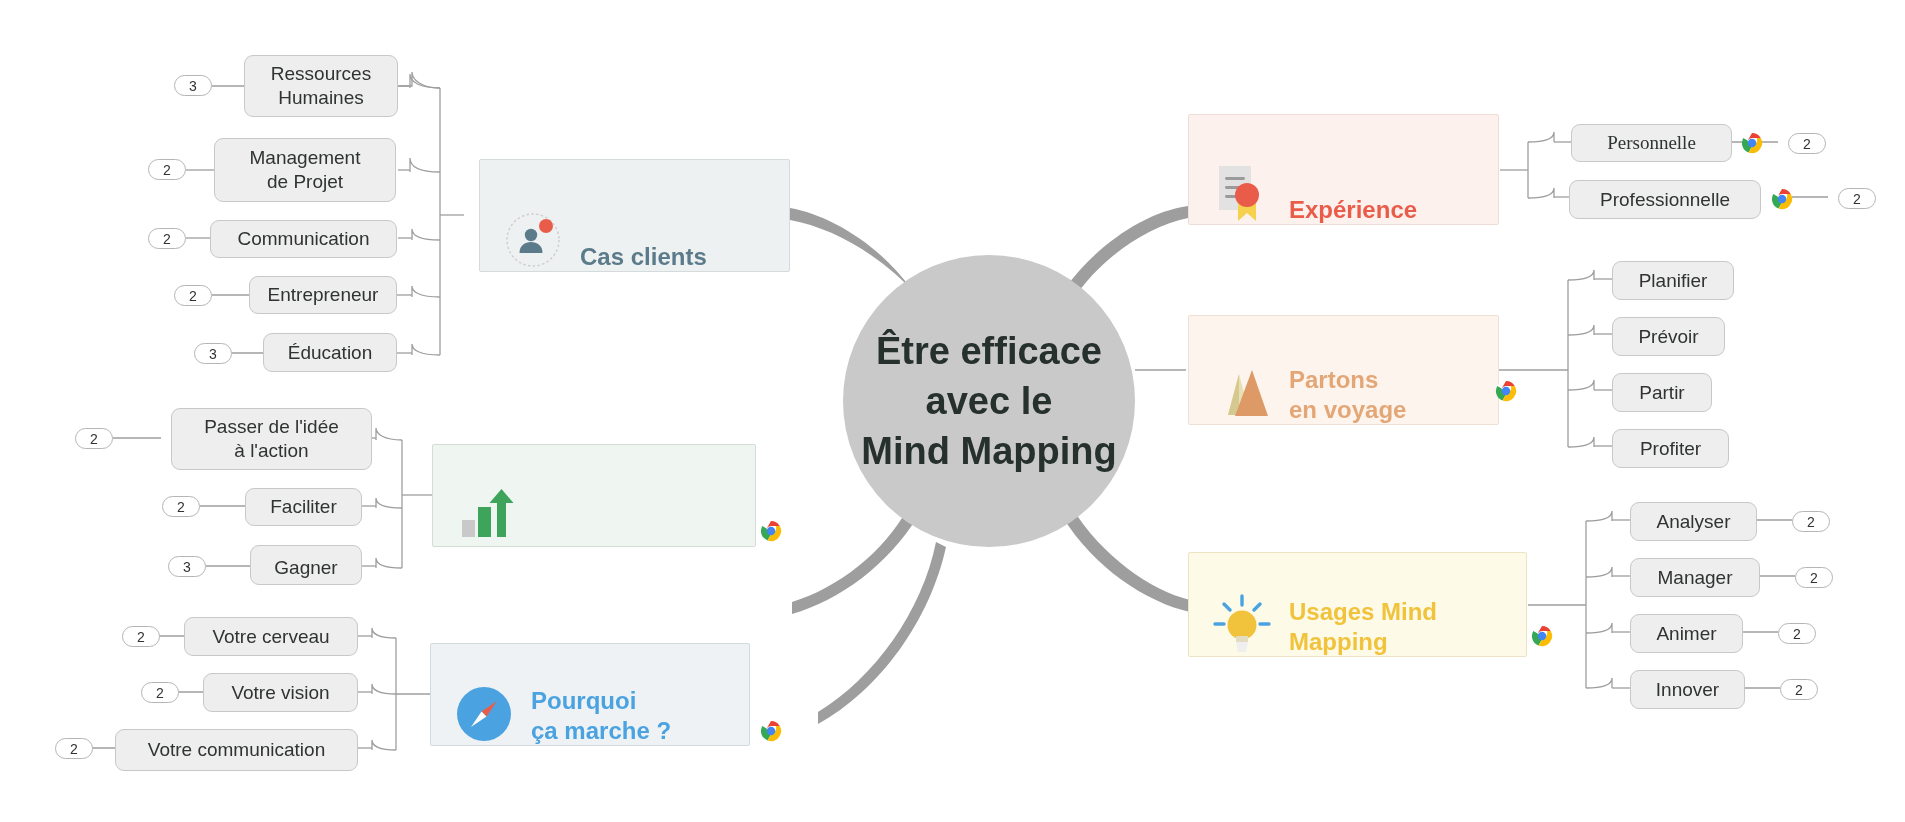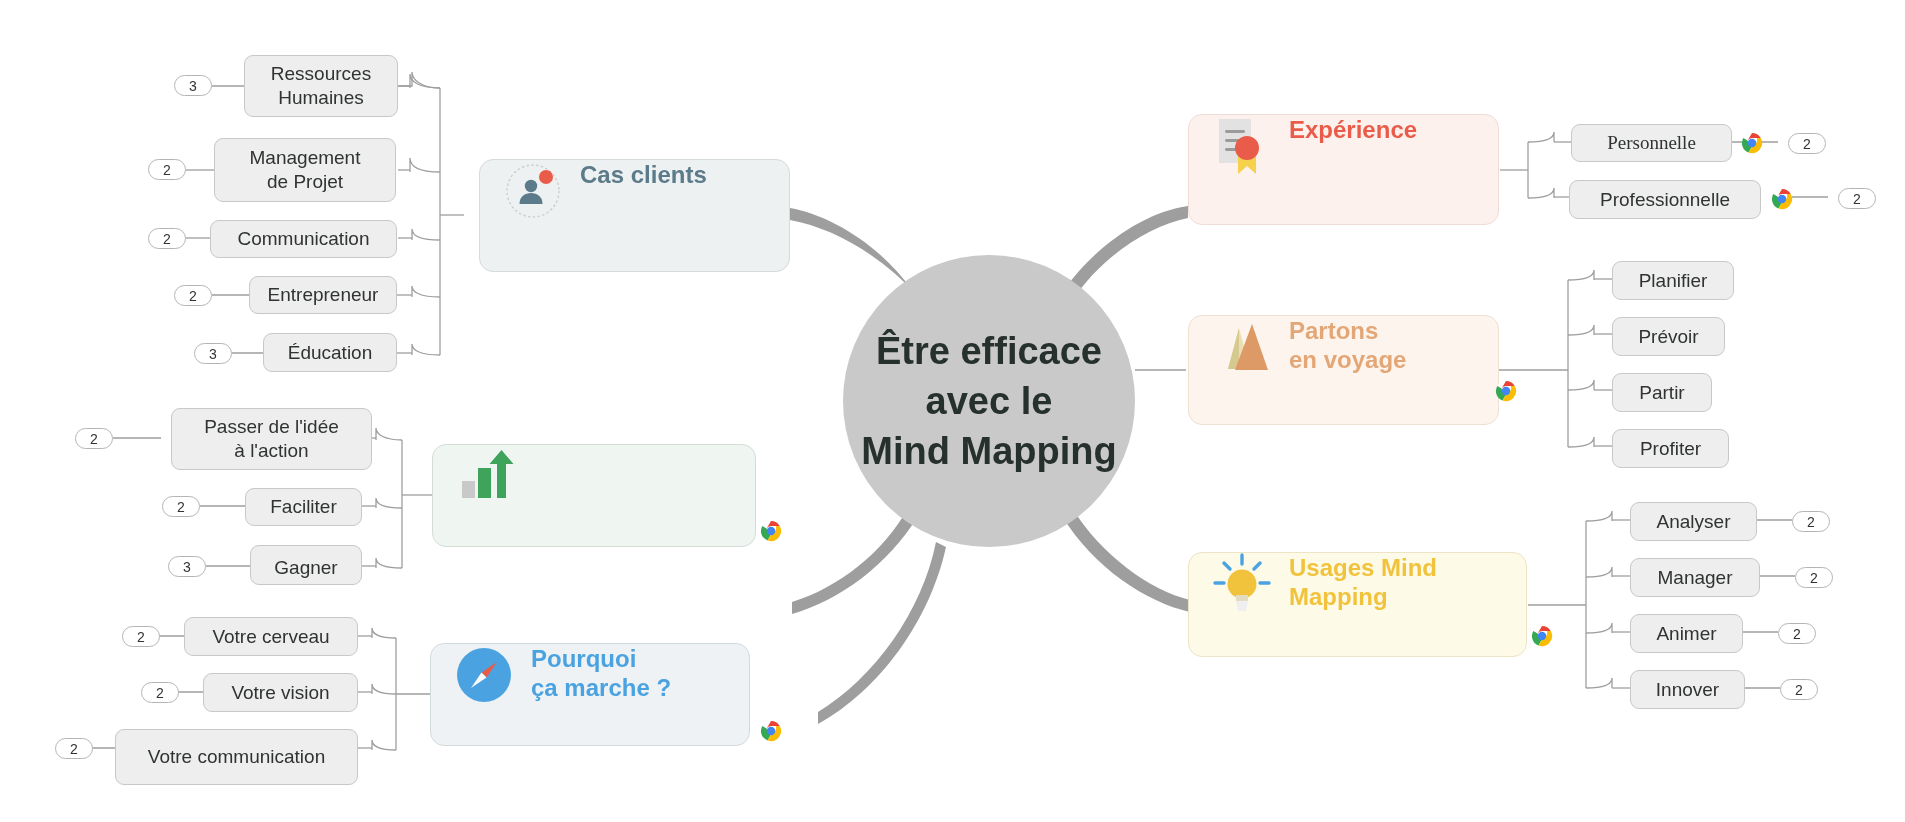--- a/index.html
+++ b/index.html
@@ -38,22 +38,22 @@
     color: #26302c;
     line-height: 1.32;
     text-align: center;
     white-space: nowrap;
   }
 
   
   .main-node {
     position: absolute;
     display: flex;
-    align-items: flex-start;
-    border-radius: 14px;
+    align-items: flex-end;
+    border-radius: 2px;
     border: 1px solid #d8d4cf;
     padding: 0 22px;
     z-index: 4;
   }
   .main-node .mn-icon {
     flex: 0 0 auto;
     width: 62px; height: 62px;
     margin-right: 16px;
     display: flex; align-items: center; justify-content: center;
   }
@@ -348,21 +348,21 @@
   <div class="badge" style="left:168px; top:556px;">
     <span>3</span>
   </div>
 
   <div class="sub-node" style="left:184px; top:617px; width:174px; height:39px;">
     <span>Votre cerveau</span>
   </div>
   <div class="sub-node" style="left:203px; top:673px; width:155px; height:39px;">
     <span>Votre vision</span>
   </div>
-  <div class="sub-node" style="left:115px; top:729px; width:243px; height:56px;">
+  <div class="sub-node" style="left:115px; top:729px; width:243px; height:42px;">
     <span>Votre communication</span>
   </div>
 
   <div class="badge" style="left:122px; top:626px;">
     <span>2</span>
   </div>
   <div class="badge" style="left:141px; top:682px;">
     <span>2</span>
   </div>
   <div class="badge" style="left:55px; top:738px;">

